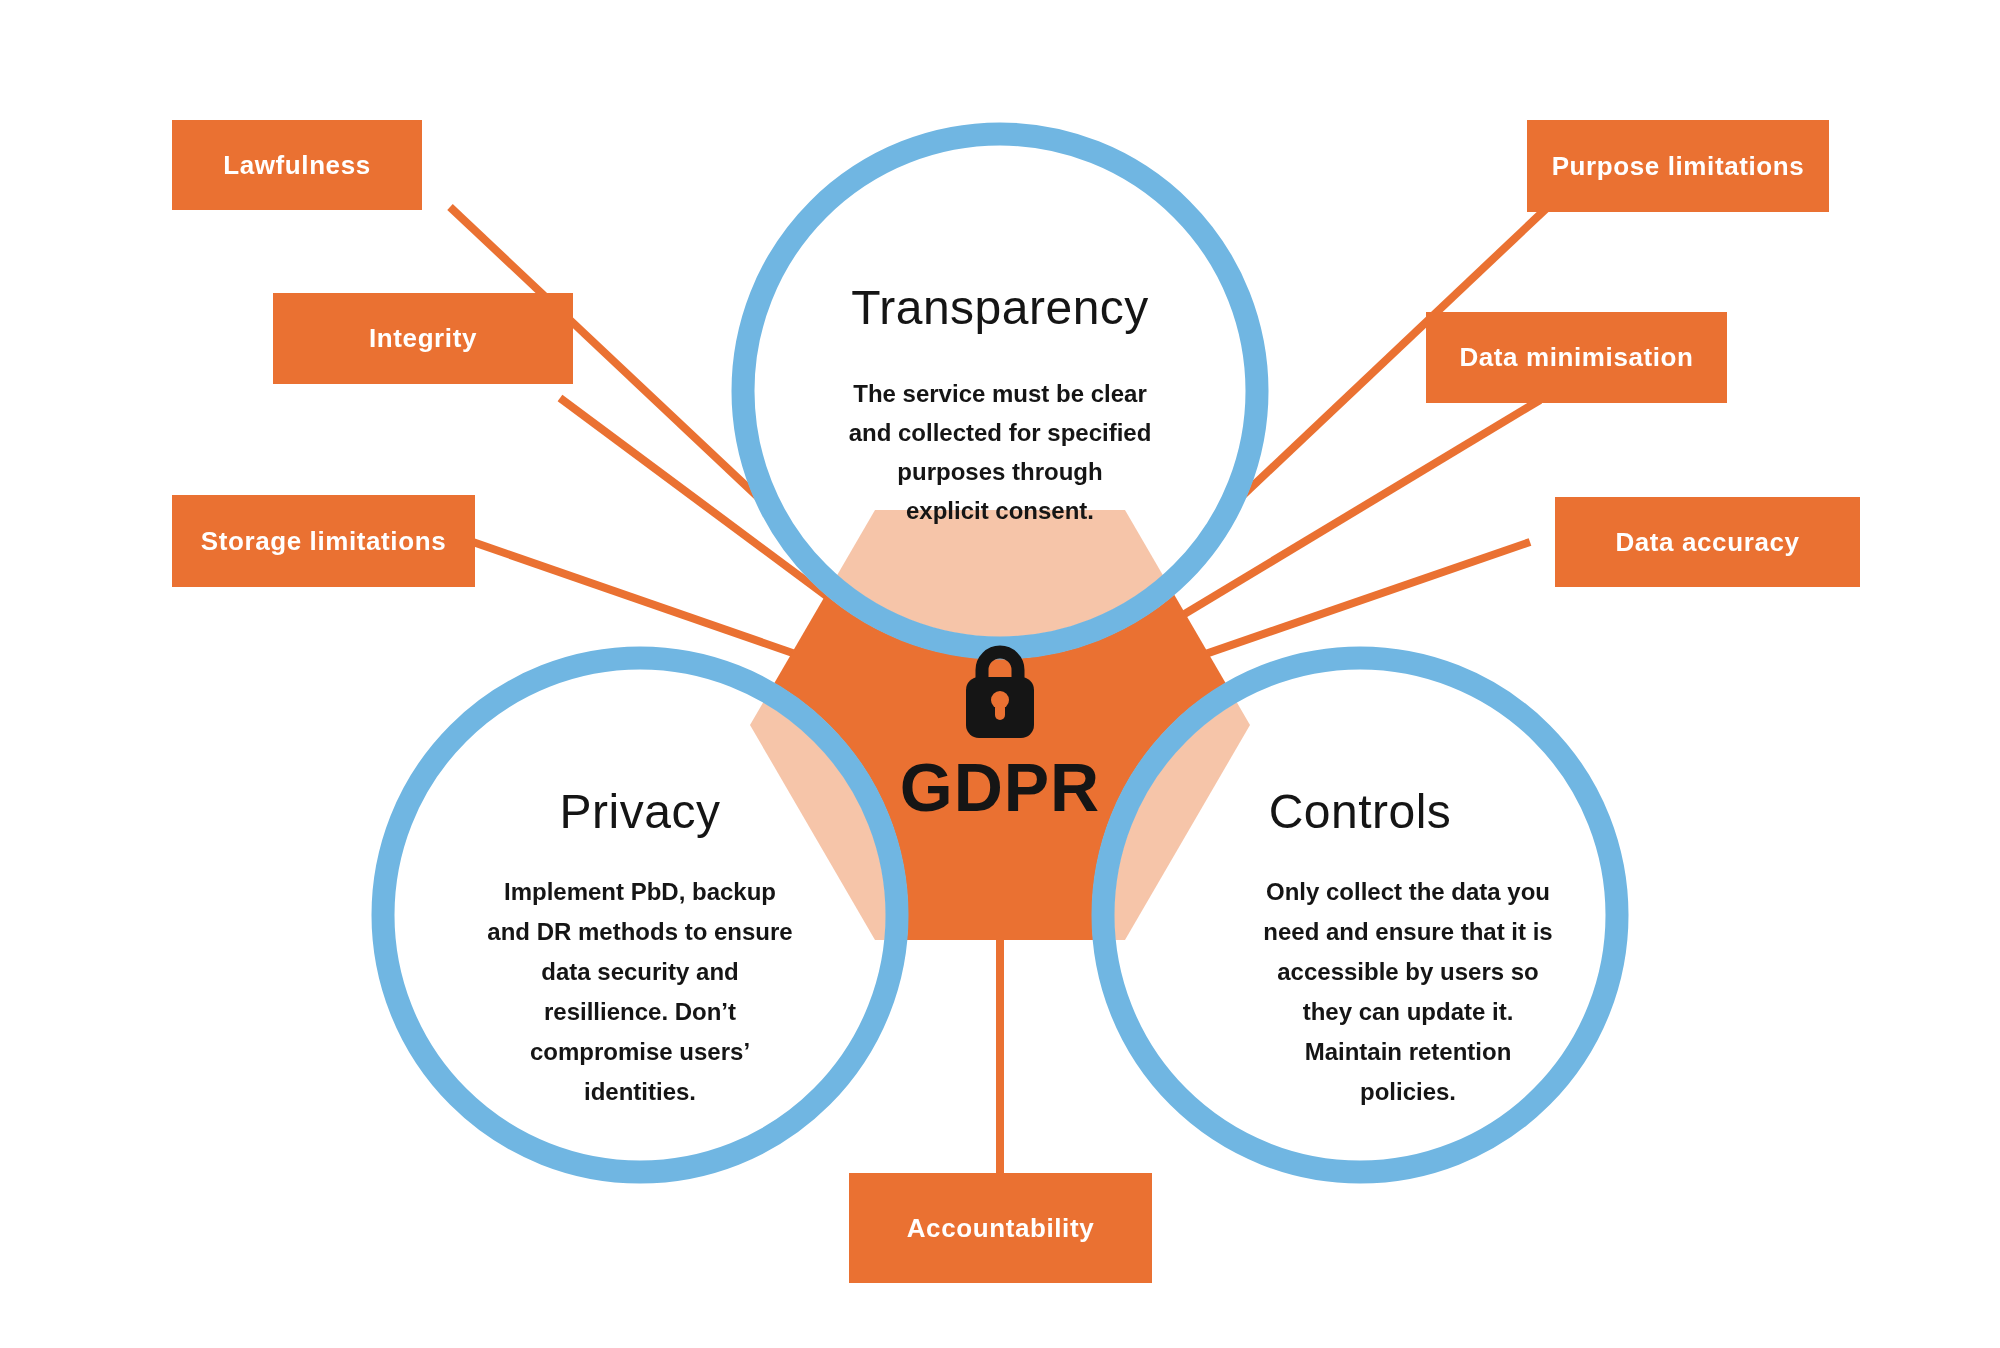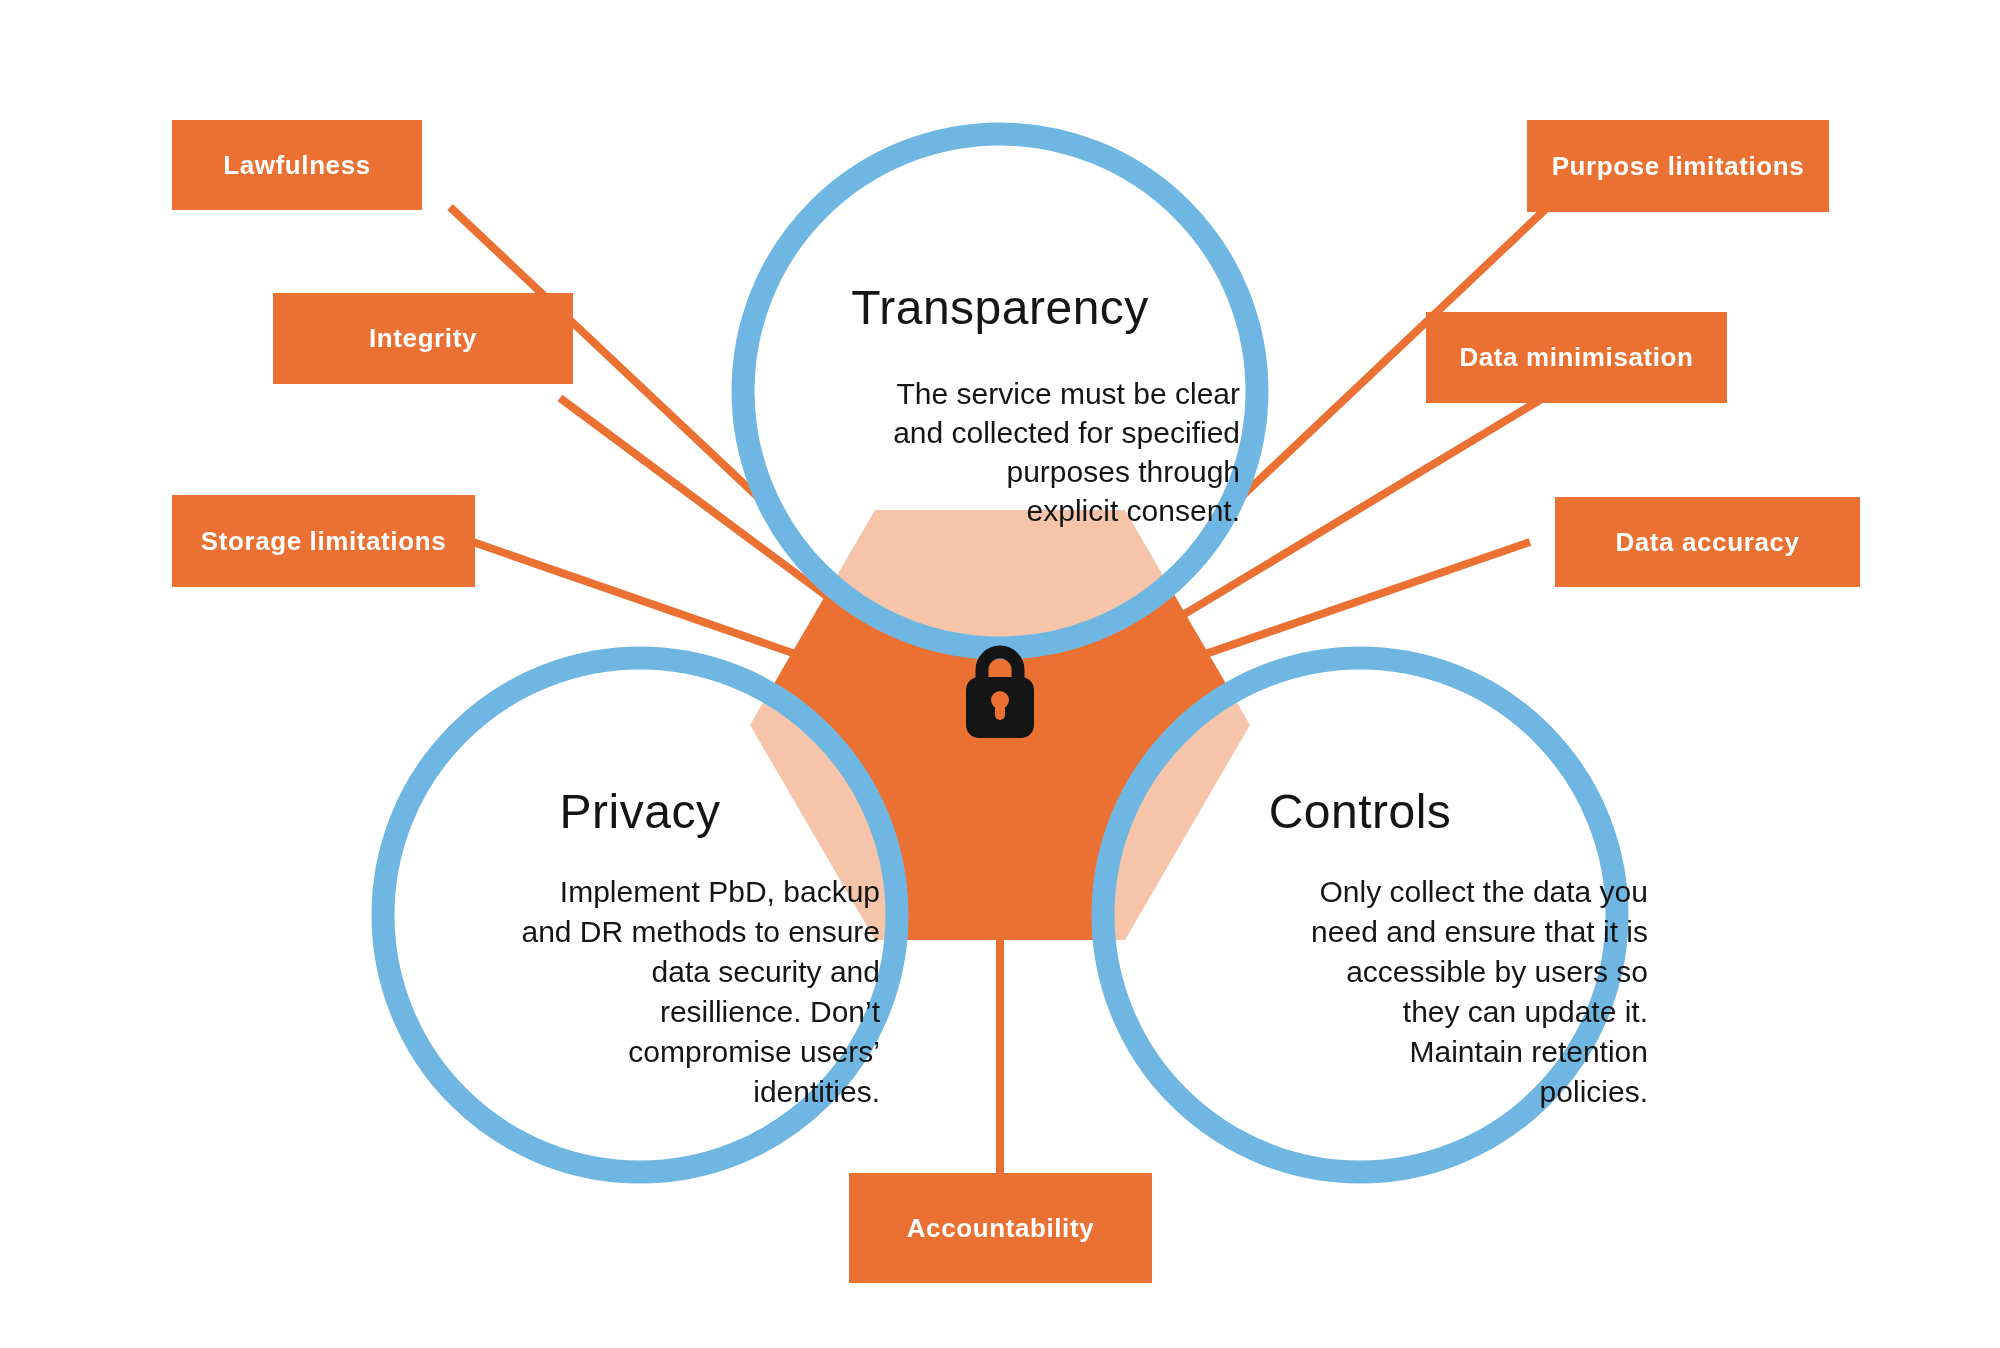--- a/index.html
+++ b/index.html
@@ -11,22 +11,22 @@
   .label-box {
     position:absolute; background:#EA7132; color:#ffffff;
     display:flex; align-items:center; justify-content:center;
     font-weight:bold; font-size:26px; letter-spacing:0.6px; text-align:center;
   }
   .heading {
     position:absolute; text-align:center; font-weight:normal;
     font-size:48px; color:#151515; letter-spacing:0.5px; line-height:1;
   }
   .bodytext {
-    position:absolute; text-align:right; font-weight:normal;
-    font-size:30px; color:#151515; white-space:pre-line;
+    position:absolute; text-align:center; font-weight:bold;
+    font-size:24px; color:#151515; white-space:pre-line;
   }
   .t-body { line-height:39px; }
   .pc-body { line-height:40px; }
   .gdpr-label {
     position:absolute; text-align:center; font-weight:bold;
     font-size:68px; color:#151515; letter-spacing:1px; line-height:1;
   }
 </style>
 </head>
 <body>
@@ -113,14 +113,15 @@
 identities.</div>
 
   <div class="heading" style="left:1110px; top:788px; width:500px;">Controls</div>
   <div class="bodytext pc-body" style="left:1168px; top:872px; width:480px;">Only collect the data you
 need and ensure that it is
 accessible by users so
 they can update it.
 Maintain retention
 policies.</div>
 
+  <div class="gdpr-label" style="left:820px; top:753px; width:360px;">GDPR</div>
 
 </div>
 
 </body></html>

